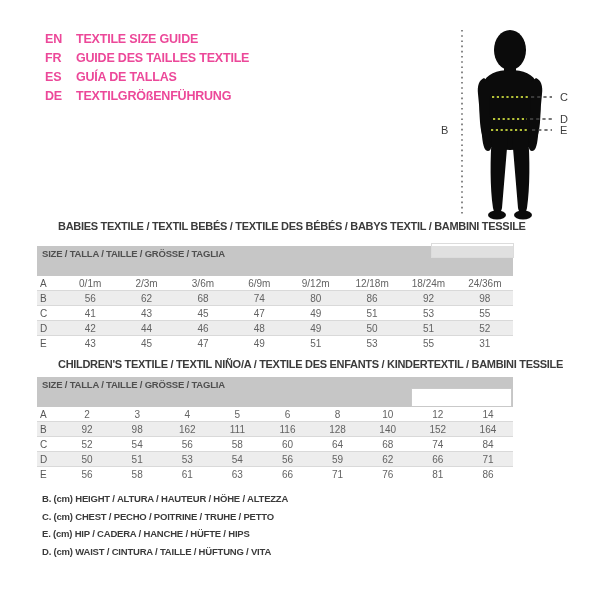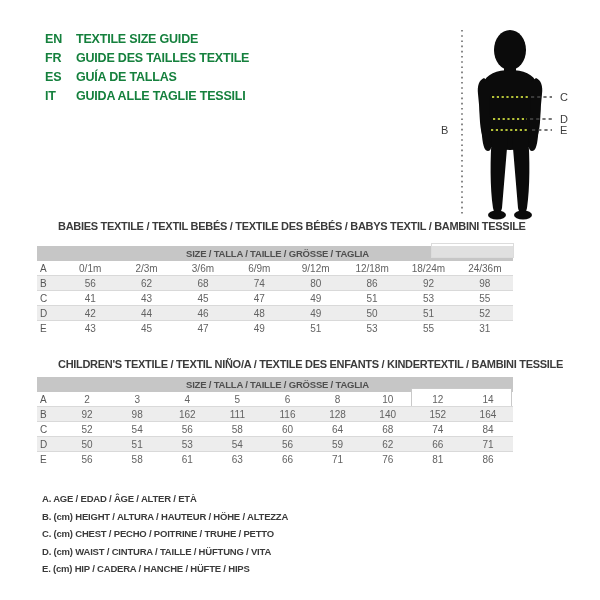--- a/index.html
+++ b/index.html
@@ -6,39 +6,39 @@
   body {
     width:600px; height:600px; background:#ffffff;
     font-family:"Liberation Sans", sans-serif;
     position:relative; overflow:hidden;
     -webkit-font-smoothing:antialiased;
   }
 
   
   .lang-list { position:absolute; left:45px; top:30px; }
   .lang-row { display:flex; line-height:19px; font-size:12.5px; font-weight:700;
-              color:#15803d; letter-spacing:-0.2px; white-space:nowrap; }
+              color:#ec4899; letter-spacing:-0.2px; white-space:nowrap; }
   .lang-code { width:31px; flex:0 0 31px; }
 
   
   .figure-wrap { position:absolute; left:433px; top:8px; width:164px; height:222px; }
 
   
   .section-title { position:absolute; left:58px; font-size:11px; font-weight:700;
                    color:#3b3b3b; letter-spacing:-0.3px; white-space:nowrap;text-align:center; }
   #babies-title { top:220px; }
   #children-title { top:358px; }
 
   
   .size-table { position:absolute; left:37px; width:476px; }
   #babies-table { top:246px; }
   #children-table { top:377px; }
-  .table-header { position:relative; z-index:1; height:15px; line-height:15px;
+  .table-header { position:relative; z-index:1; height:30px; line-height:15px;
                   background:#c6c6c6; color:#4f4f4f; font-size:9.5px; font-weight:700;
-                  padding-left:5px; letter-spacing:-0.2px;text-align:center; }
+                  padding-left:5px; letter-spacing:-0.2px; }
   .size-table table { width:100%; border-collapse:collapse; table-layout:fixed;
                       position:relative; z-index:3; }
   .size-table td { height:14px; font-size:10px; color:#636363; text-align:center;
                    padding:0; font-weight:400; }
   .size-table td:first-child { width:22px; text-align:left; padding-left:3px; color:#575757; }
   .size-table tbody tr:nth-child(even) td { background:#ededed; }
   .size-table tbody tr + tr { border-top:1px solid #d9d9d9; }
 
   .highlight-box { position:absolute; box-sizing:border-box; }
   #children-highlight { left:374px; top:11px; width:101px; height:19px; z-index:2;
@@ -63,22 +63,22 @@
   </div>
   <div class="lang-row">
     <span class="lang-code">FR</span>
     <span class="lang-text">GUIDE DES TAILLES TEXTILE</span>
   </div>
   <div class="lang-row">
     <span class="lang-code">ES</span>
     <span class="lang-text">GUÍA DE TALLAS</span>
   </div>
   <div class="lang-row">
-    <span class="lang-code">IT</span>
-    <span class="lang-text">GUIDA ALLE TAGLIE TESSILI</span>
+    <span class="lang-code">DE</span>
+    <span class="lang-text">TEXTILGRÖßENFÜHRUNG</span>
   </div>
 </div>
 
 <div class="figure-wrap">
   <svg width="164" height="222" viewBox="0 0 164 222">
 
     <line x1="29" y1="22" x2="29" y2="207" stroke="#555555" stroke-width="1.4" stroke-dasharray="1.6 3.6"></line>
     <text x="8" y="126" font-size="11" fill="#3d3d3d">B</text>
 
     <g fill="#0b0b0b">
@@ -237,18 +237,17 @@
           <td>71</td>
           <td>76</td>
           <td>81</td>
           <td>86</td>
         </tr>
       </tbody>
   </table>
 </div>
 
 <div class="legend">
-  <div class="legend-row">A. AGE / EDAD / ÂGE / ALTER / ETÀ</div>
   <div class="legend-row">B. (cm) HEIGHT / ALTURA / HAUTEUR / HÖHE / ALTEZZA</div>
   <div class="legend-row">C. (cm) CHEST / PECHO / POITRINE / TRUHE / PETTO</div>
+  <div class="legend-row">E. (cm) HIP / CADERA / HANCHE / HÜFTE / HIPS</div>
   <div class="legend-row">D. (cm) WAIST / CINTURA / TAILLE / HÜFTUNG / VITA</div>
-  <div class="legend-row">E. (cm) HIP / CADERA / HANCHE / HÜFTE / HIPS</div>
 </div>
 
 </body></html>

